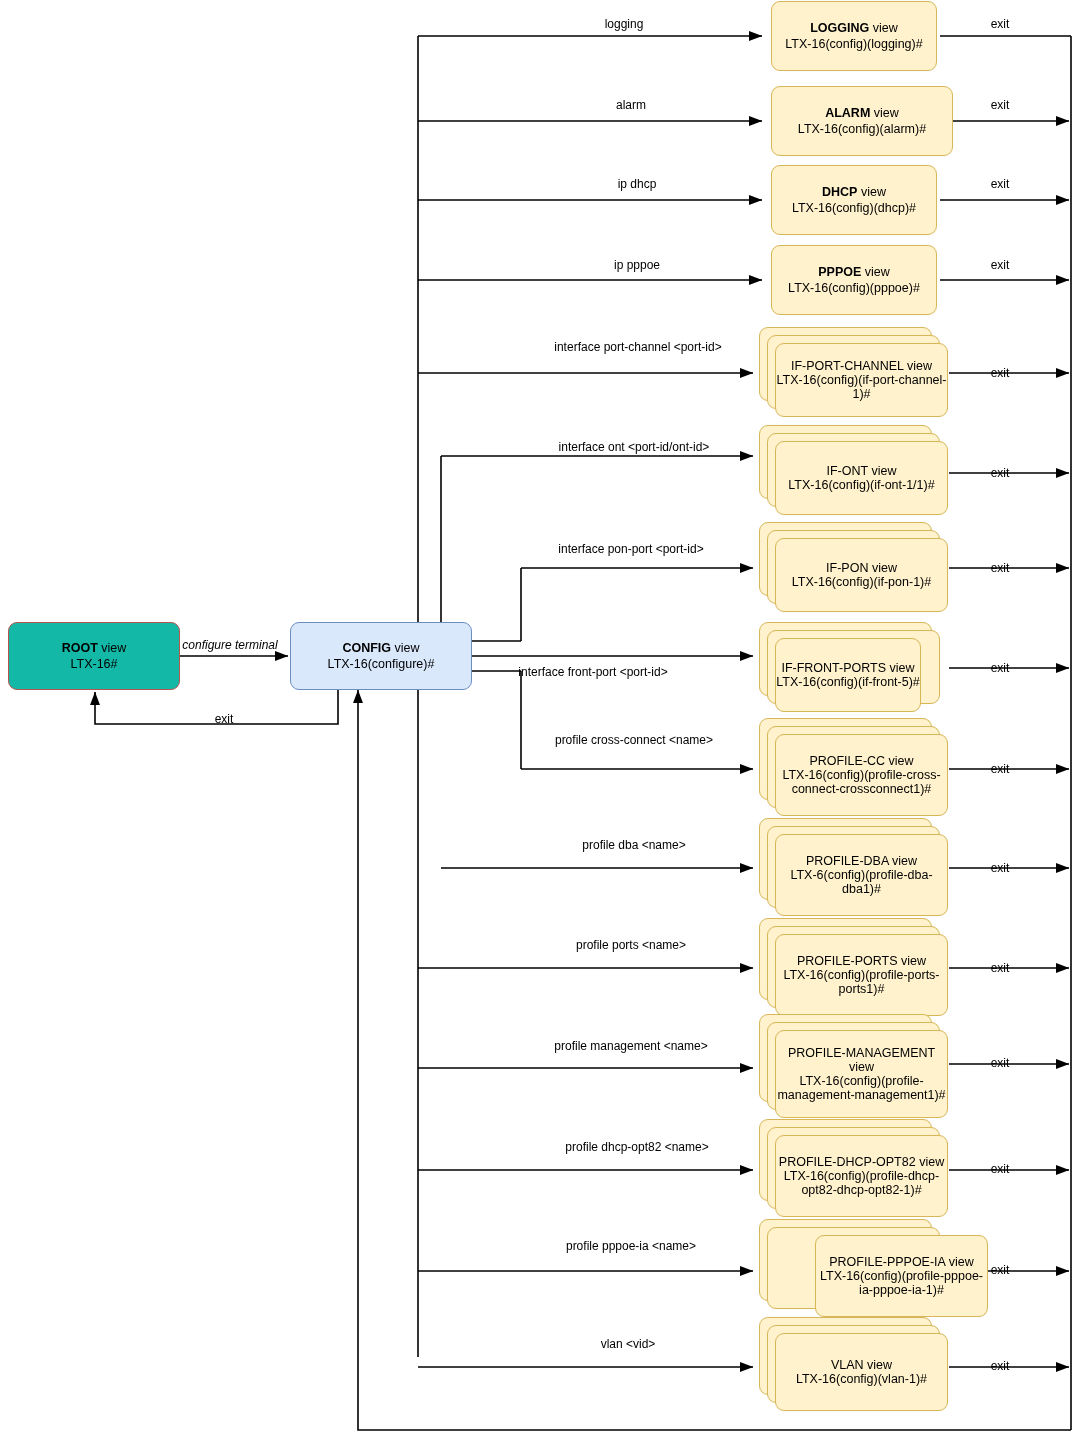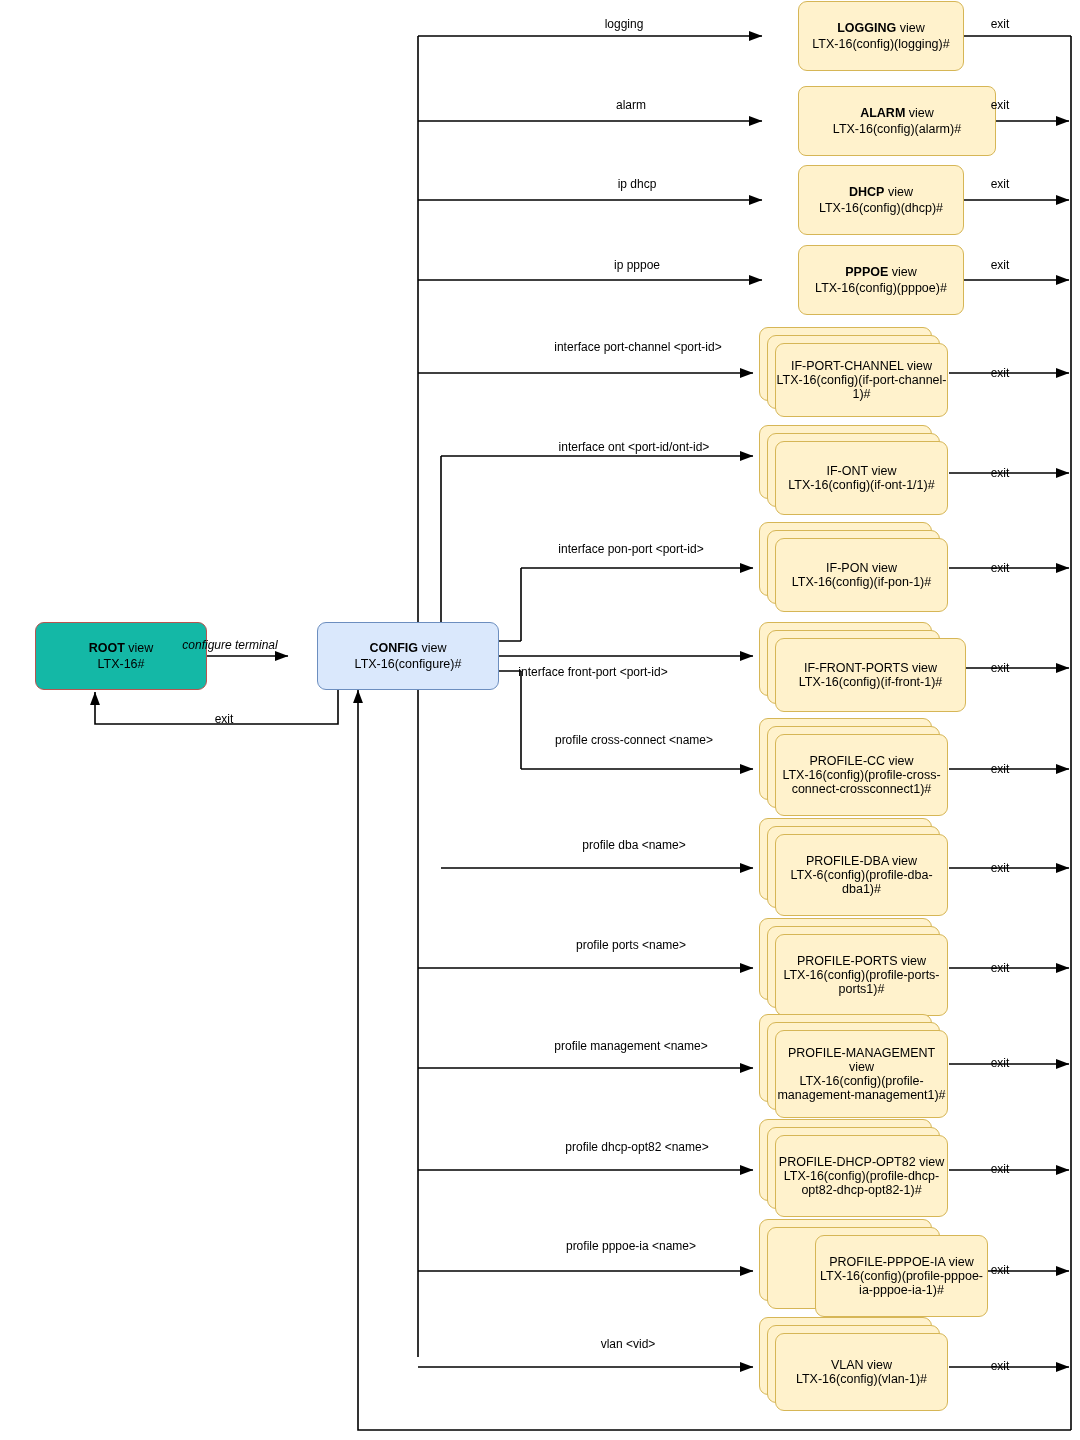--- a/index.html
+++ b/index.html
@@ -2,21 +2,21 @@
 <html><head>
 <meta charset="utf-8">
 <title>CLI View Hierarchy Diagram</title>
 <style>
   html,body{margin:0;padding:0;background:#ffffff;}
   body{font-family:"Liberation Sans","DejaVu Sans",sans-serif;}
   #stage{position:relative;width:1080px;height:1440px;overflow:hidden;background:#fff;}
   #wires{position:absolute;left:0;top:0;width:1080px;height:1440px;}
 
   .node{position:absolute;box-sizing:border-box;display:flex;align-items:center;
-        justify-content:center;text-align:center;border-radius:9px;margin-left:27px;}
+        justify-content:center;text-align:center;border-radius:9px;}
   .node .txt{line-height:1.28;padding:0 4px;}
   .node .ttl{font-weight:bold;}
   .node .sub{}
 
   
   .n-plain{font-size:12.5px;color:#000;}
   .yellow{background:#fff2cc;border:1.6px solid #d6b656;}
   .root{background:#14b8a6;border:1.8px solid #b85450;}
   .config{background:#dae8fc;border:1.8px solid #6c8ebf;}
 
@@ -125,21 +125,21 @@
 
   <div id="views">
       <div class="node yellow" style="left: 771px; top: 1px; width: 166px; height: 70px;">
         <div class="txt n-plain">
           <div><span class="ttl">LOGGING</span> <span>view</span></div>
           <div class="sub">LTX-16(config)(logging)#</div>
         </div>
       </div>
       <div class="lbl" style="left: 624px; top: 17px;">logging</div>
       <div class="exitlbl" style="left: 1000px; top: 17px;">exit</div>
-      <div class="node yellow" style="left: 771px; top: 86px; width: 198px; height: 70px; border-radius: 8px;">
+      <div class="node yellow" style="left: 771px; top: 86px; width: 182px; height: 70px;">
         <div class="txt n-plain">
           <div><span class="ttl">ALARM</span> <span>view</span></div>
           <div class="sub">LTX-16(config)(alarm)#</div>
         </div>
       </div>
       <div class="lbl" style="left: 631px; top: 98px;">alarm</div>
       <div class="exitlbl" style="left: 1000px; top: 98px;">exit</div>
       <div class="node yellow" style="left: 771px; top: 165px; width: 166px; height: 70px;">
         <div class="txt n-plain">
           <div><span class="ttl">DHCP</span> <span>view</span></div>
@@ -188,24 +188,24 @@
             <div><span class="ttl">IF-PON</span> <span>view</span></div>
             <div class="sub">LTX-16(config)(if-pon-1)#</div>
           </div>
         </div>
       </div>
       <div class="lbl" style="left: 631px; top: 542px;">interface pon-port &lt;port-id&gt;</div>
       <div class="exitlbl" style="left: 1000px; top: 561px;">exit</div>
       <div class="stackgrp" style="left: 759px; top: 622px; width: 189px; height: 90px;">
         <div class="layer" style="left: 0px; top: 0px; width: 173px; height: 74px;"></div>
         <div class="layer" style="left: 8px; top: 8px; width: 173px; height: 74px;"></div>
-        <div class="front" style="left: 16px; top: 16px; width: 191px; height: 74px;">
+        <div class="front" style="left: 16px; top: 16px; width: 146px; height: 74px;">
           <div class="txt">
             <div><span class="ttl">IF-FRONT-PORTS</span> <span>view</span></div>
-            <div class="sub">LTX-16(config)(if-front-1)#</div>
+            <div class="sub">LTX-16(config)(if-front-5)#</div>
           </div>
         </div>
       </div>
       <div class="lbl" style="left: 593px; top: 665px;">interface front-port &lt;port-id&gt;</div>
       <div class="exitlbl" style="left: 1000px; top: 661px;">exit</div>
       <div class="stackgrp" style="left: 759px; top: 718px; width: 189px; height: 98px;">
         <div class="layer" style="left: 0px; top: 0px; width: 173px; height: 82px;"></div>
         <div class="layer" style="left: 8px; top: 8px; width: 173px; height: 82px;"></div>
         <div class="front" style="left: 16px; top: 16px; width: 173px; height: 82px; justify-content: center;">
           <div class="txt">

